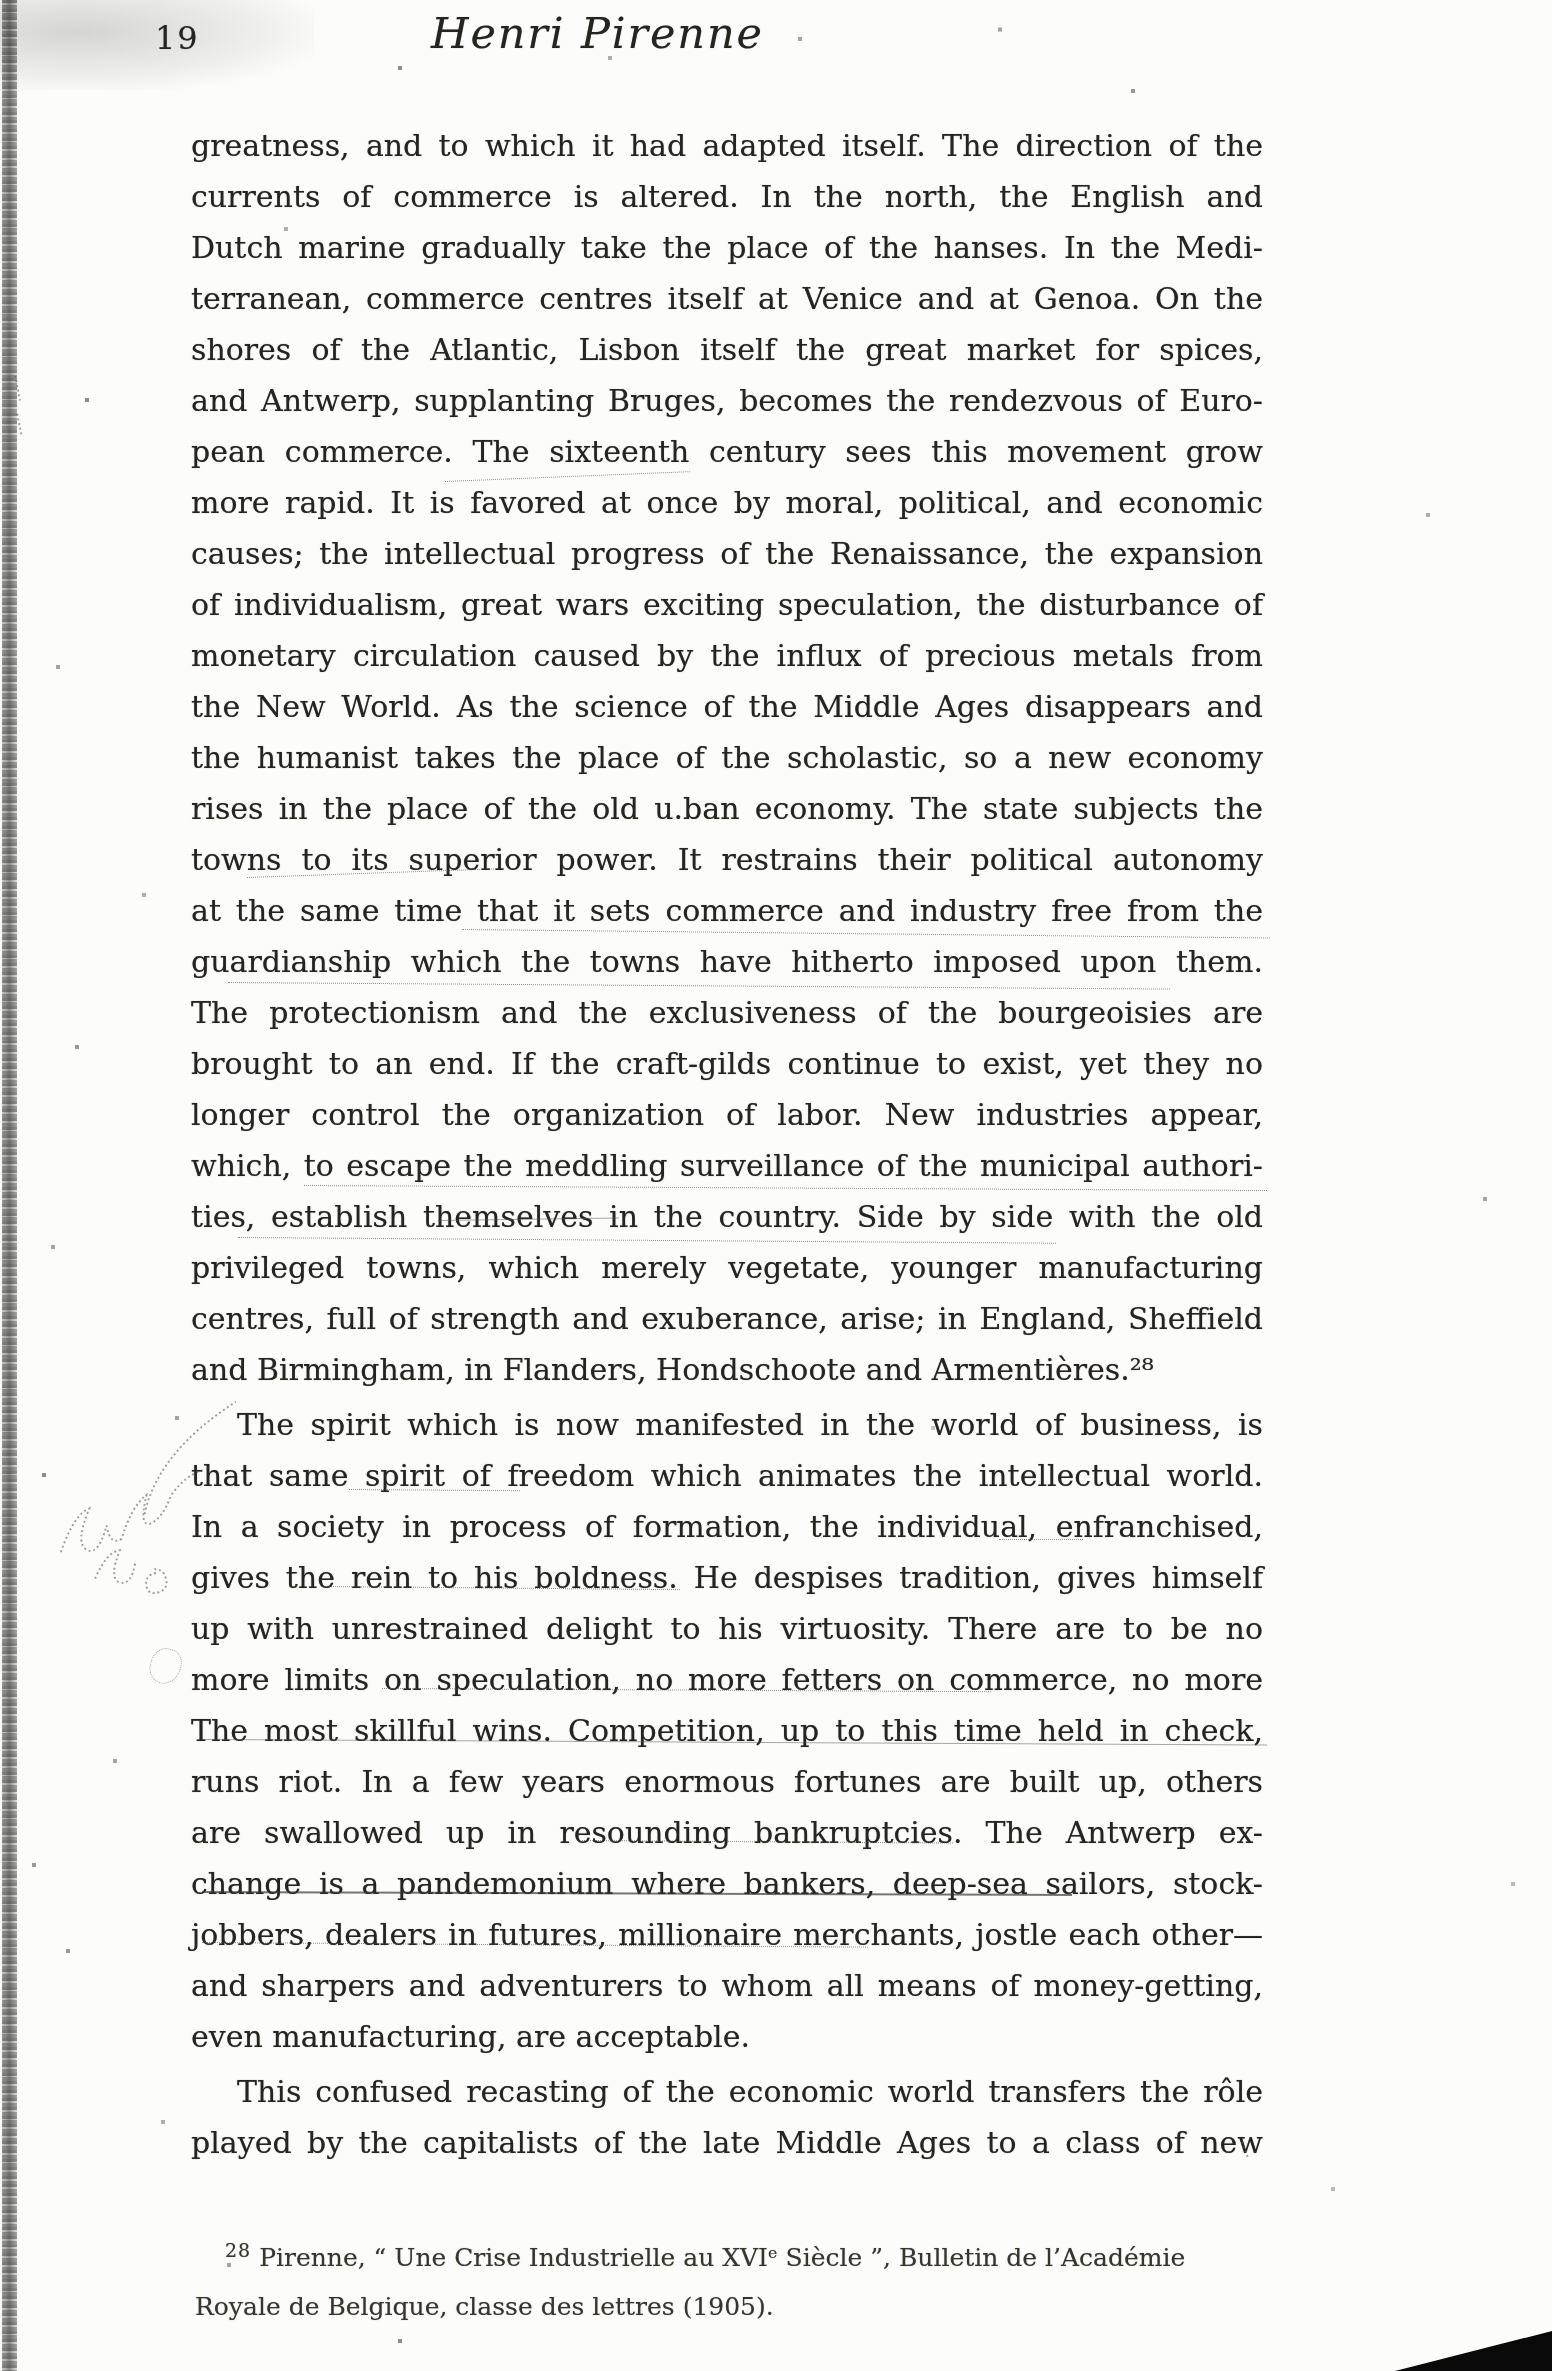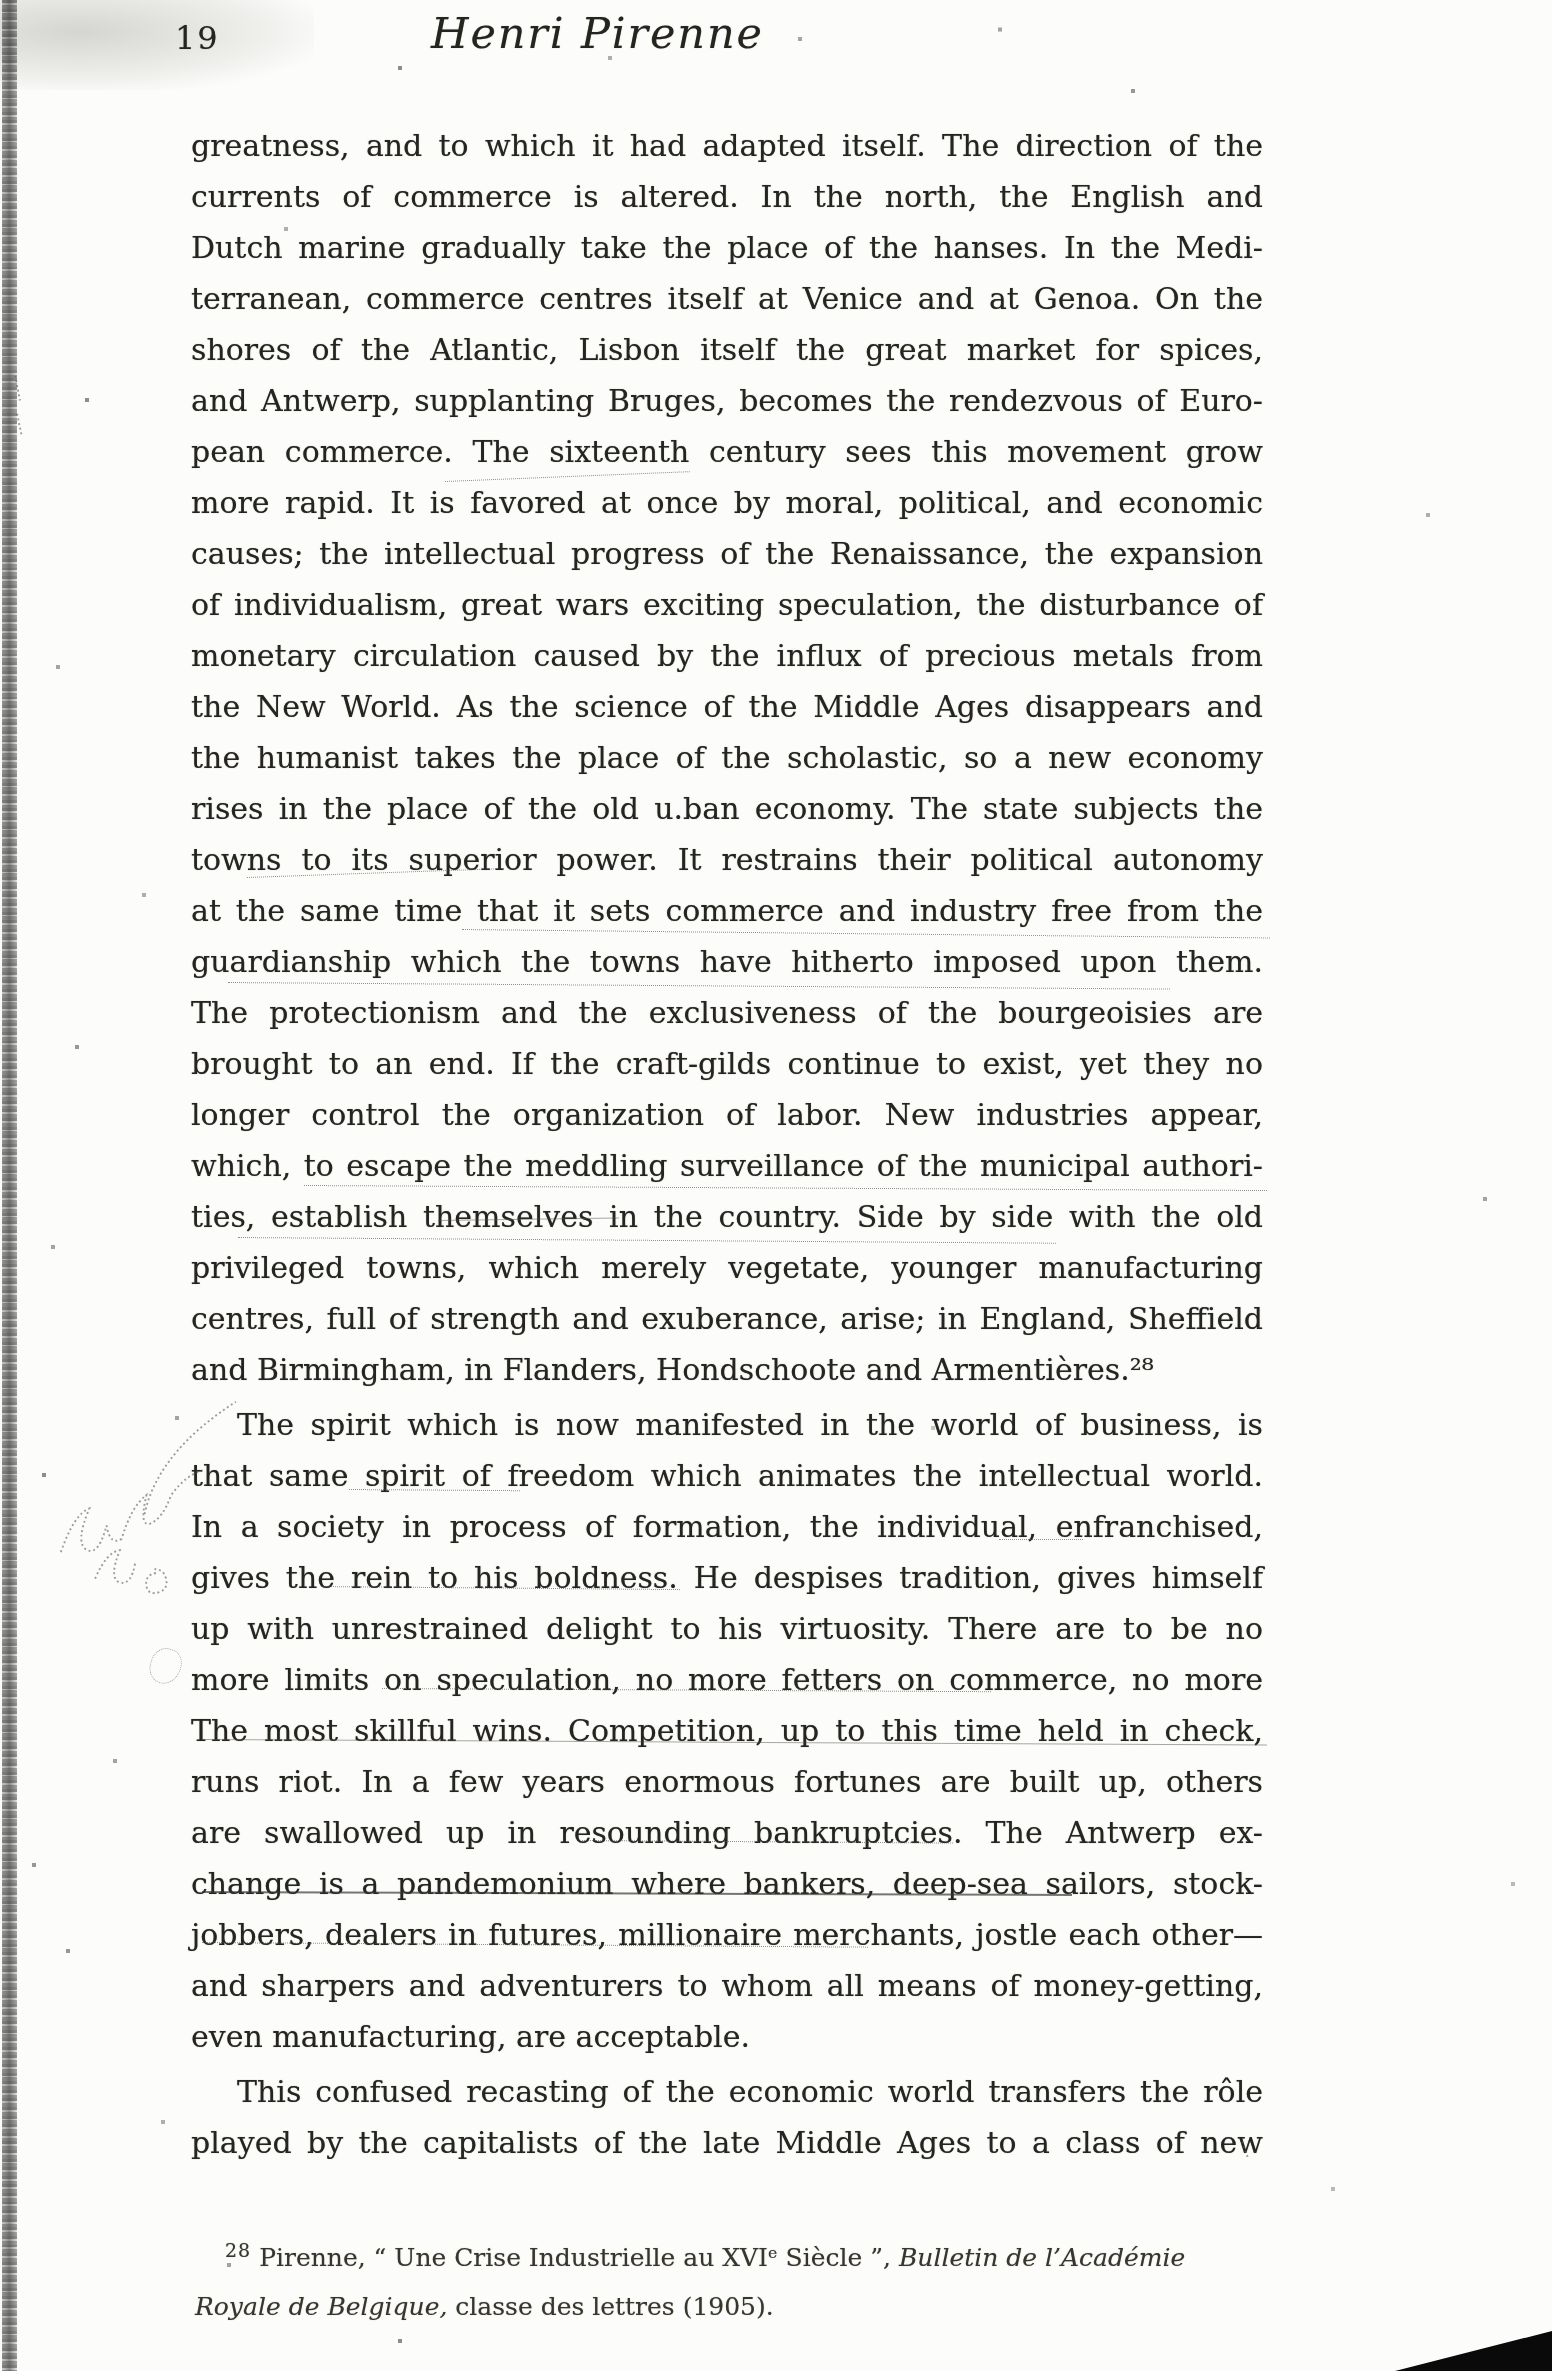--- a/index.html
+++ b/index.html
@@ -9,21 +9,20 @@
     background:#fcfcfa;
     overflow:hidden;
     font-family:"DejaVu Serif","Liberation Serif",serif;
     color:#26241f;
   }
   
   #page-number{
     position:absolute;left:155px;top:19px;
     font-size:32px;letter-spacing:1.9px;
     text-shadow:0 0 1px rgba(40,40,40,.45);
-    margin-left:20px;
   }
   #running-head{
     position:absolute;left:431px;top:7.6px;
     font-size:43px;font-style:italic;
     letter-spacing:1.9px;
     text-shadow:0 0 1px rgba(40,40,40,.4);
   }
   
   #body-text{
     position:absolute;left:187px;top:116px;width:1080px;
@@ -38,21 +37,21 @@
   .line.natural{text-align-last:left;}
   .line.indent{text-indent:46px;}
   
   #footnote{
     position:absolute;left:195px;top:2226px;width:1084px;
     font-size:25px;line-height:49px;color:#38352c;
     text-shadow:0 0 1px rgba(50,50,45,.45);
   }
   #footnote .fn-line1{text-indent:30px;}
   .sup{font-size:19px;vertical-align:super;letter-spacing:1px;}
-  .ital{font-style:italic;}
+  .ital{}
   
   .pencil-underline{
     position:absolute;height:0;
     transform-origin:left center;
     pointer-events:none;
   }
   .pencil-underline.dotted{border-bottom:1.9px dotted rgba(80,78,72,.62);}
   .pencil-underline.solid{border-bottom:1.9px solid rgba(85,82,75,.5);}
   .pencil-underline.heavy{border-bottom:2.9px solid rgba(55,53,48,.68);}
   #margin-oval{

